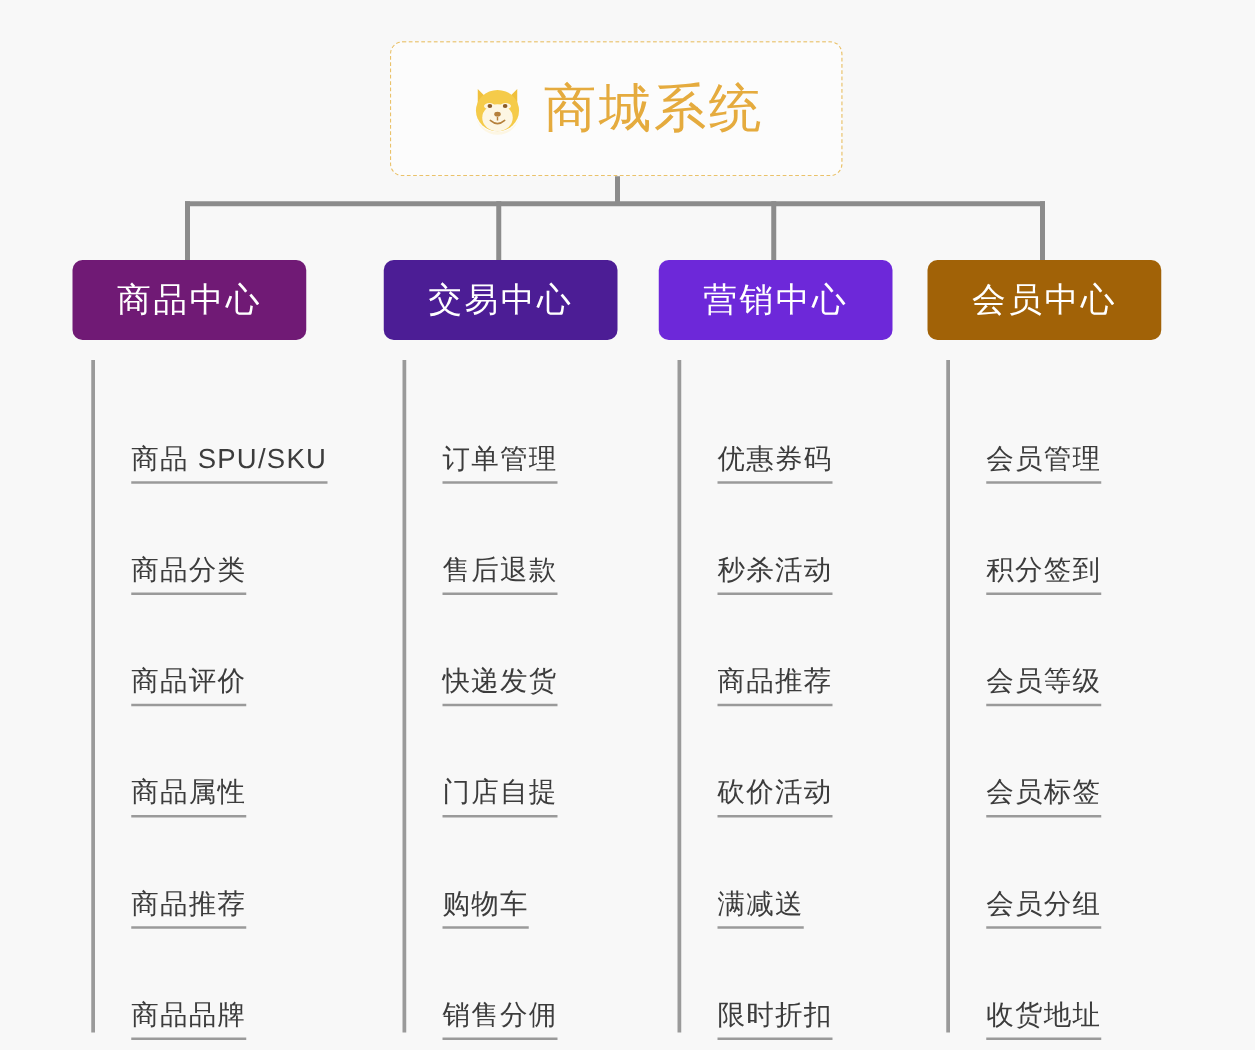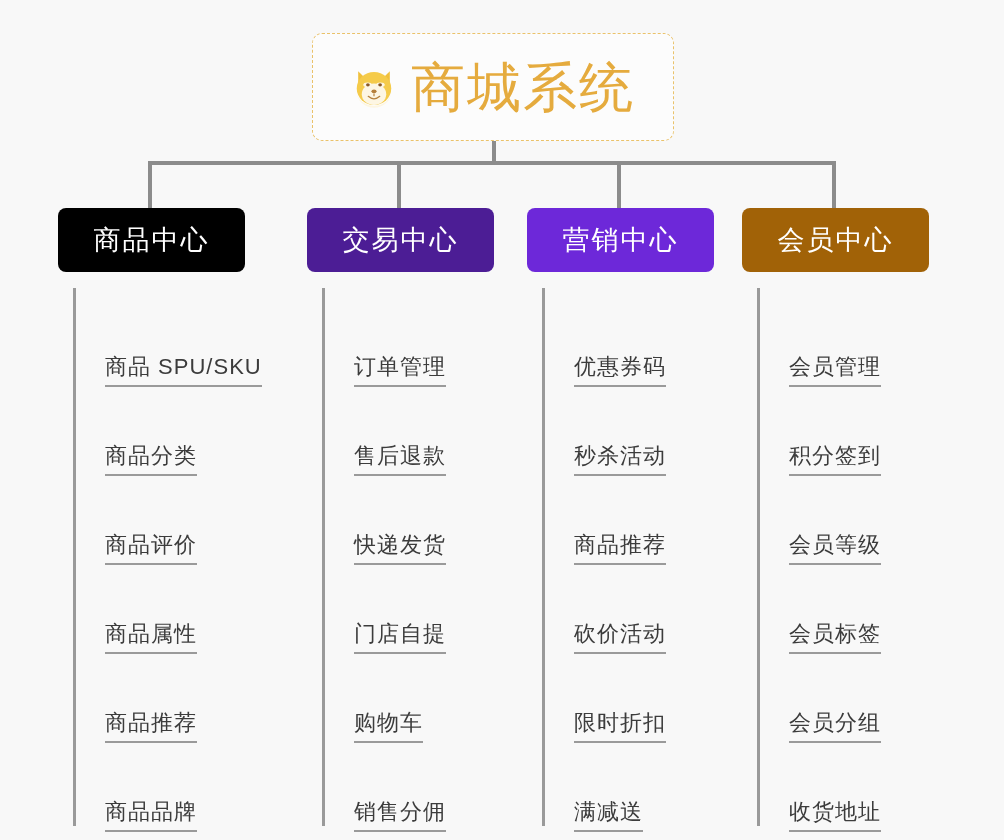--- a/index.html
+++ b/index.html
@@ -35,21 +35,21 @@
     justify-content: center;
     gap: 14px;
   }
   .root-emoji {
     width: 46px;
     height: 46px;
     position: relative;
     flex: none;
   }
   .root-title {
-    font-size: 54px;
+    font-size: 42px;
     color: #e5ab3e;
     letter-spacing: 2px;
     line-height: 1;
     white-space: nowrap;
   }
 
   
   .conn {
     position: absolute;
     background: #8c8c8c;
@@ -149,21 +149,21 @@
   </div>
 
   <div class="conn conn-stem"></div>
   <div class="conn conn-bus"></div>
   <div class="conn conn-drop" style="left:148px"></div>
   <div class="conn conn-drop" style="left:397px"></div>
   <div class="conn conn-drop" style="left:617px"></div>
   <div class="conn conn-drop" style="left:832px"></div>
 
   <div class="column" style="left:58px">
-    <div class="col-header" style="background: #000000;">
+    <div class="col-header" style="background: #701a75;">
       <span>商品中心</span>
     </div>
     <div class="col-body">
       <div class="trunk" style="height: 538px;"></div>
       <div class="leaf">
           <span class="leaf-label">商品 SPU/SKU</span>
         </div>
       <div class="leaf">
           <span class="leaf-label">商品分类</span>
         </div>
@@ -221,24 +221,24 @@
       <div class="leaf">
           <span class="leaf-label">秒杀活动</span>
         </div>
       <div class="leaf">
           <span class="leaf-label">商品推荐</span>
         </div>
       <div class="leaf">
           <span class="leaf-label">砍价活动</span>
         </div>
       <div class="leaf">
+          <span class="leaf-label">满减送</span>
+        </div>
+      <div class="leaf">
           <span class="leaf-label">限时折扣</span>
-        </div>
-      <div class="leaf">
-          <span class="leaf-label">满减送</span>
         </div>
     </div>
   </div>
 
   <div class="column" style="left:742px">
     <div class="col-header" style="background: #a16207; text-align: center;">
       <span>会员中心</span>
     </div>
     <div class="col-body">
       <div class="trunk" style="height: 538px;"></div>

